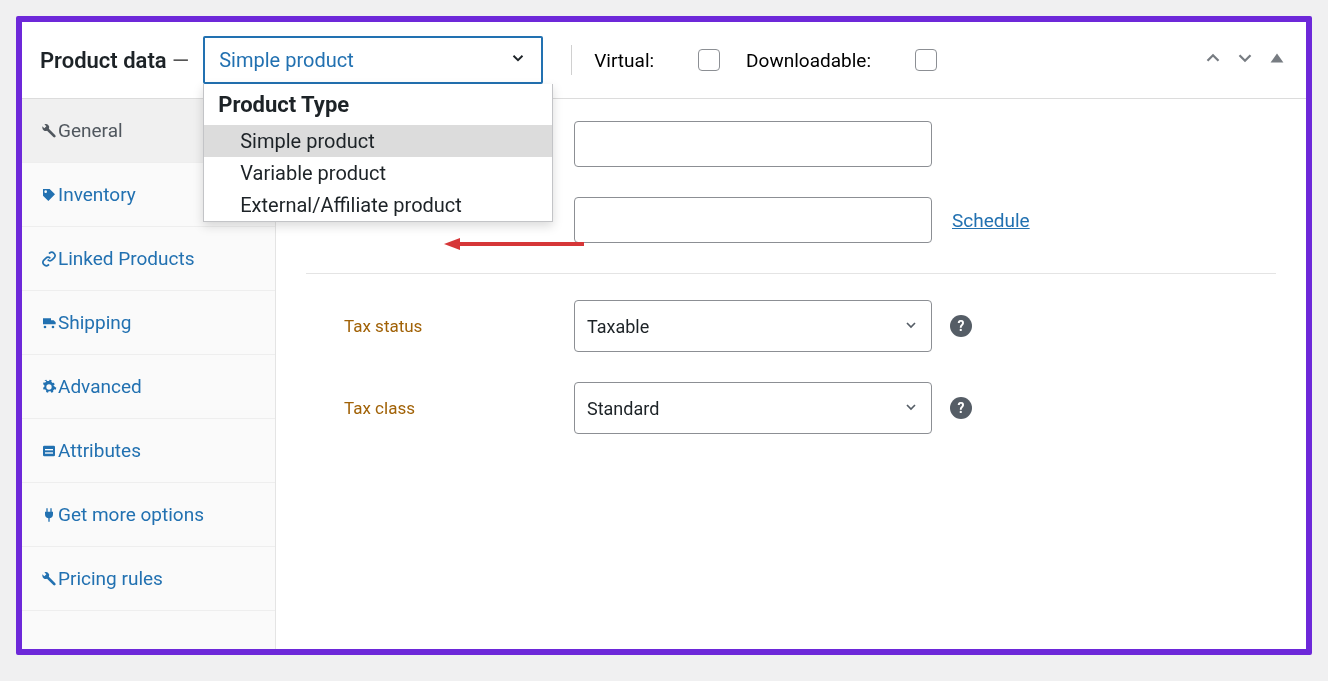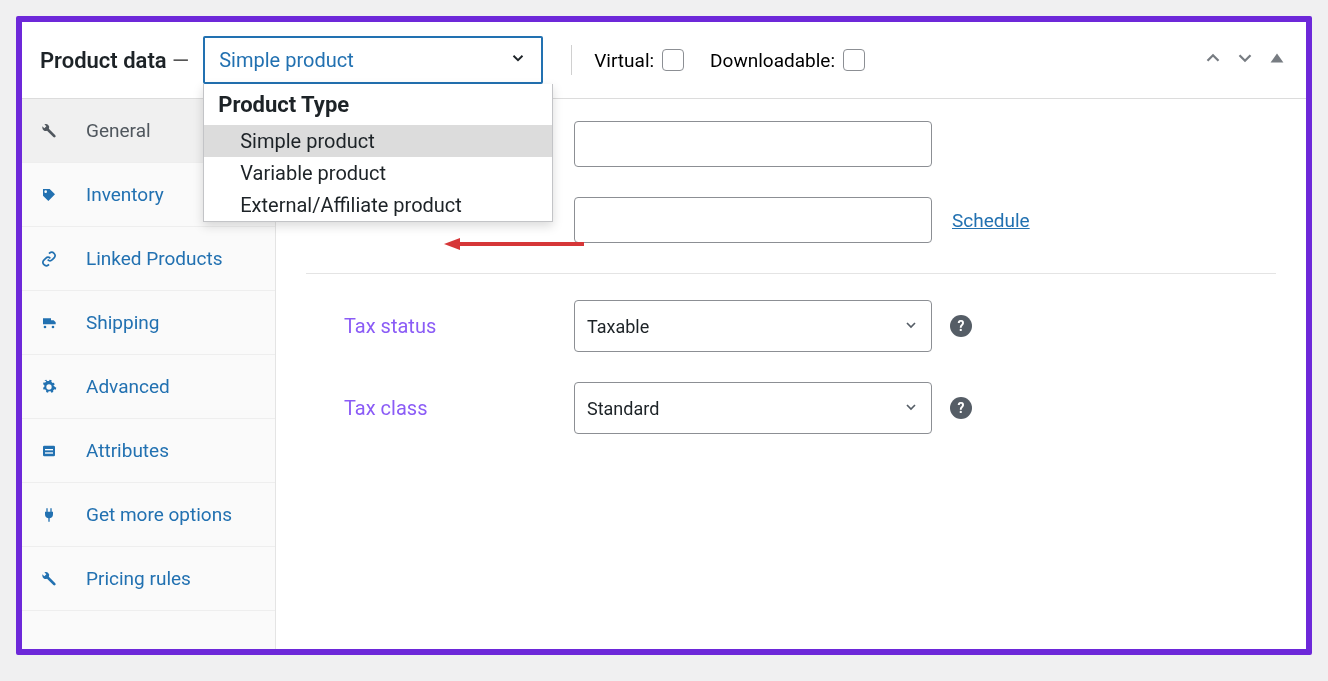--- a/index.html
+++ b/index.html
@@ -78,20 +78,21 @@
     height: 30px;
     background: #d0d0d0;
     margin: 0 22px 0 28px;
   }
   .chk-label {
     font-size: 19px;
     color: #000;
     display: flex;
     align-items: center;
     margin-right: 26px;
+    gap: 36px;
   }
   .chk-box {
     width: 22px;
     height: 22px;
     border: 1px solid #8c8f94;
     border-radius: 4px;
     margin-left: 8px;
     background: #fff;
   }
   .header-controls {
@@ -113,21 +114,21 @@
     min-height: 550px;
   }
   .sidebar {
     width: 254px;
     border-right: 1px solid #e4e4e4;
     background: #fafafa;
   }
   .tab {
     display: flex;
     align-items: center;
-    gap: 28px;
+    gap: 0;
     padding: 20px 18px;
     font-size: 19px;
     color: #2271b1;
     cursor: pointer;
     border-bottom: 1px solid #eee;
     position: relative;
   }
   .tab.active {
     background: #f0f0f0;
     color: #50575e;
@@ -147,22 +148,22 @@
     padding: 22px 30px;
   }
   .form-row {
     display: flex;
     align-items: center;
     margin-bottom: 30px;
     margin-left: 38px;
   }
   .form-label {
     width: 230px;
-    font-size: 20px;
-    color: #8b5cf6;
+    font-size: 17px;
+    color: #a16207;
   }
   .form-input {
     width: 358px;
     height: 46px;
     border: 1px solid #8c8f94;
     border-radius: 4px;
     font-size: 17px;
     padding: 0 12px;
     background:#fff;
   }

